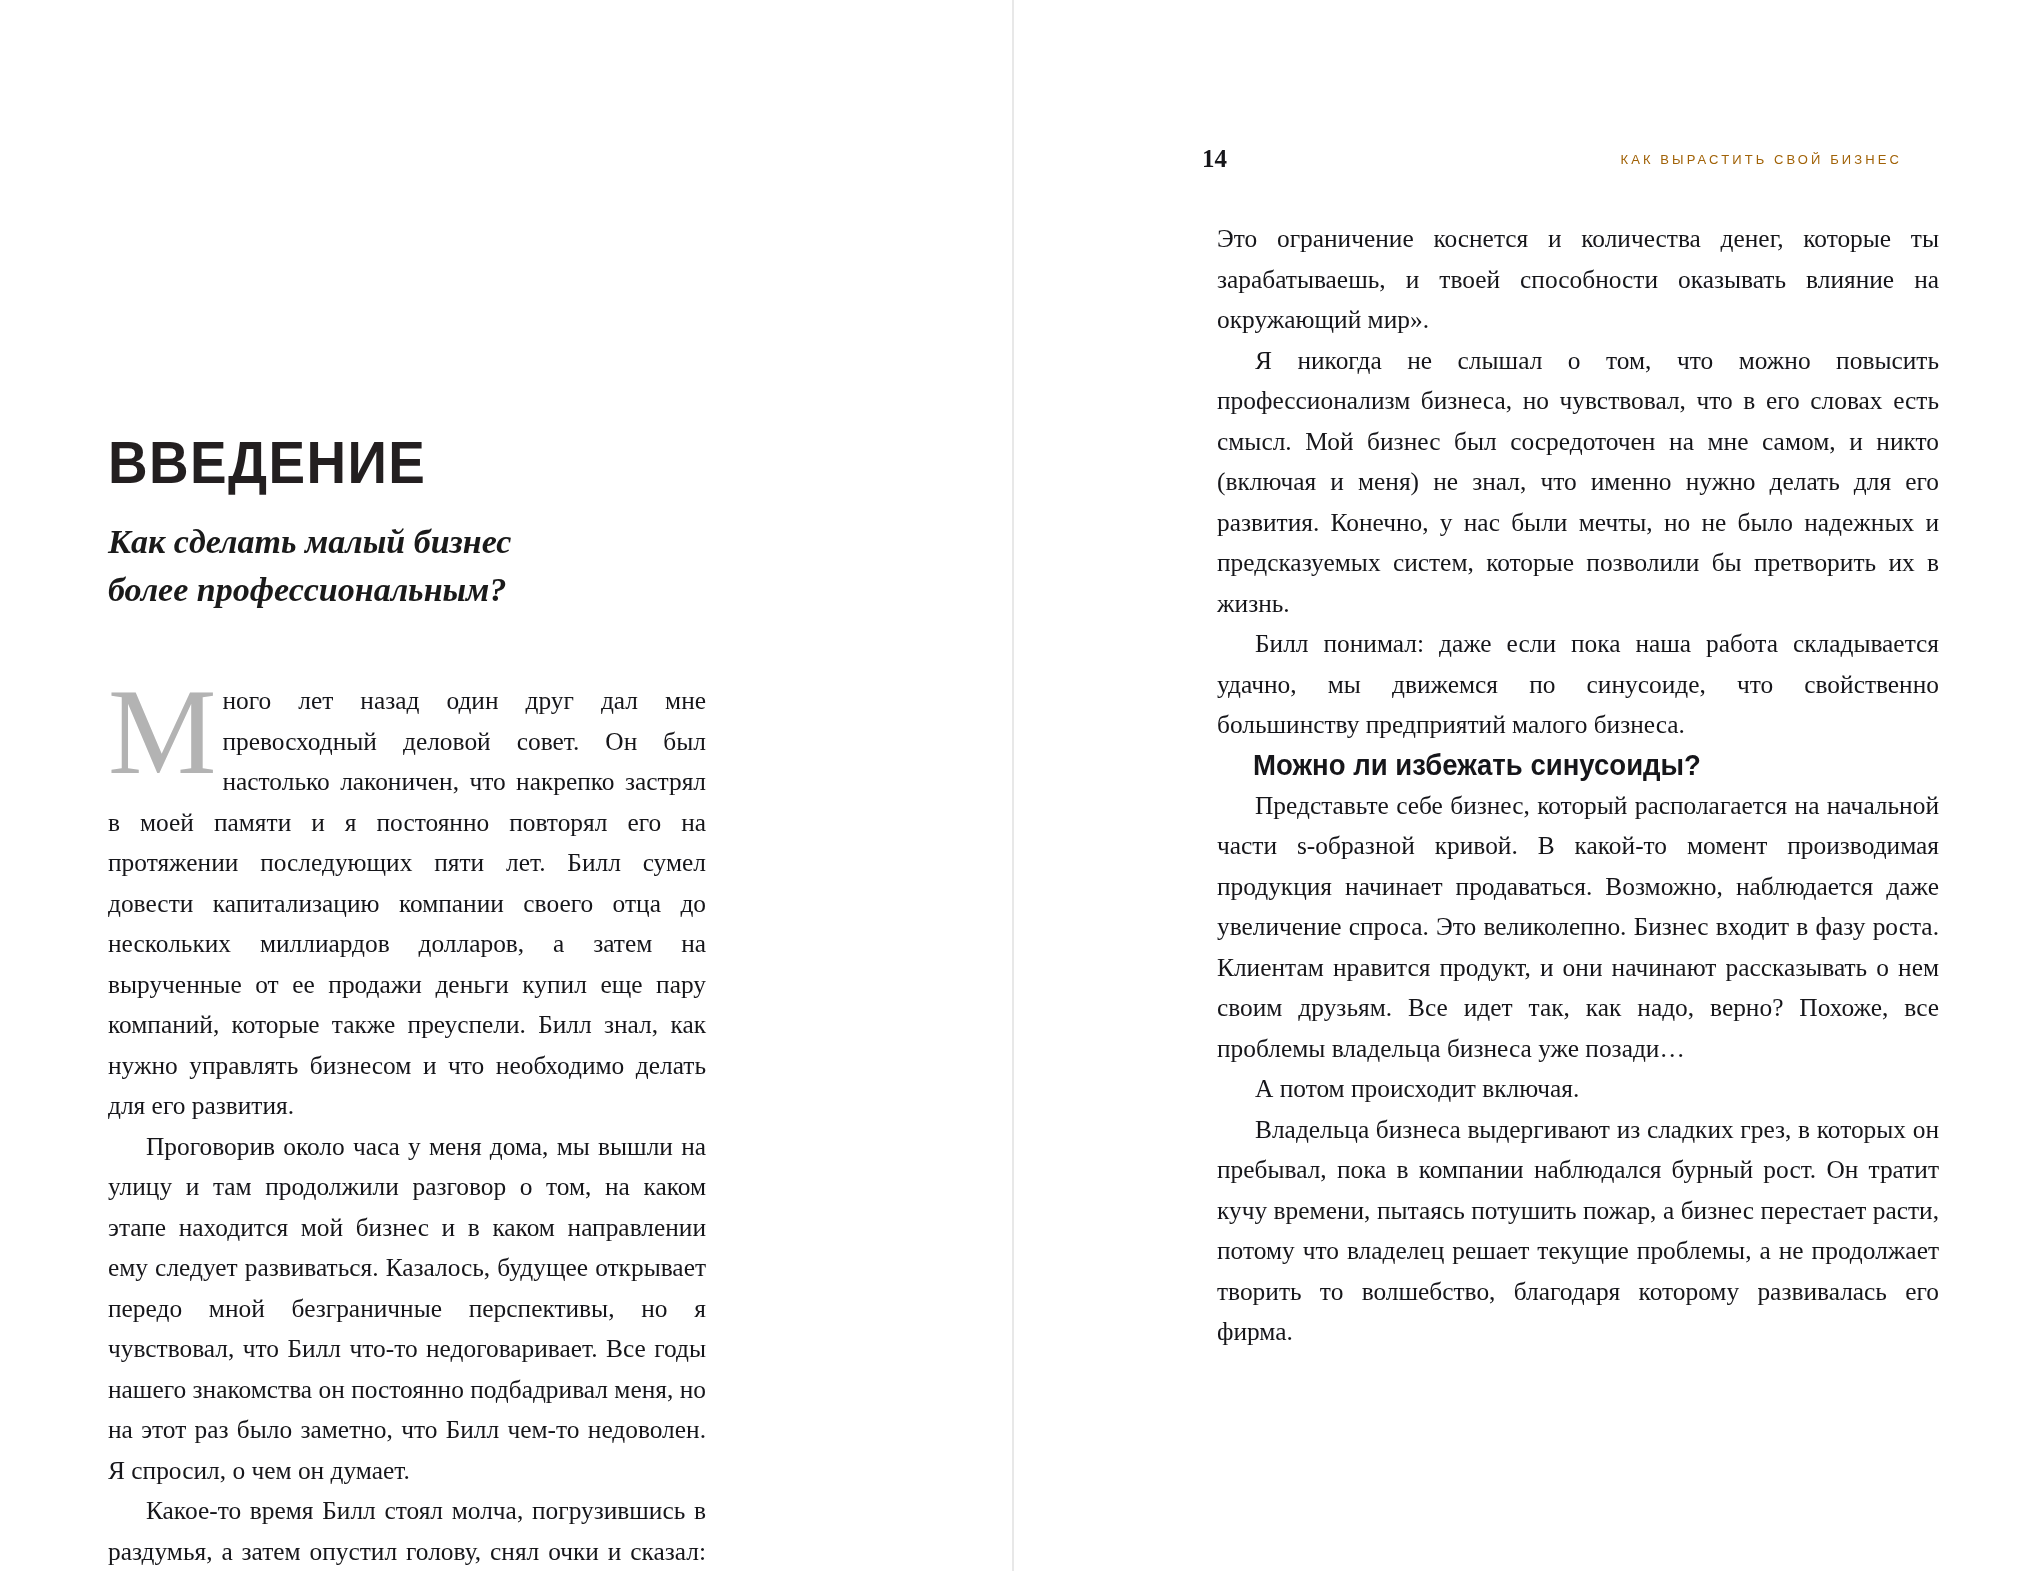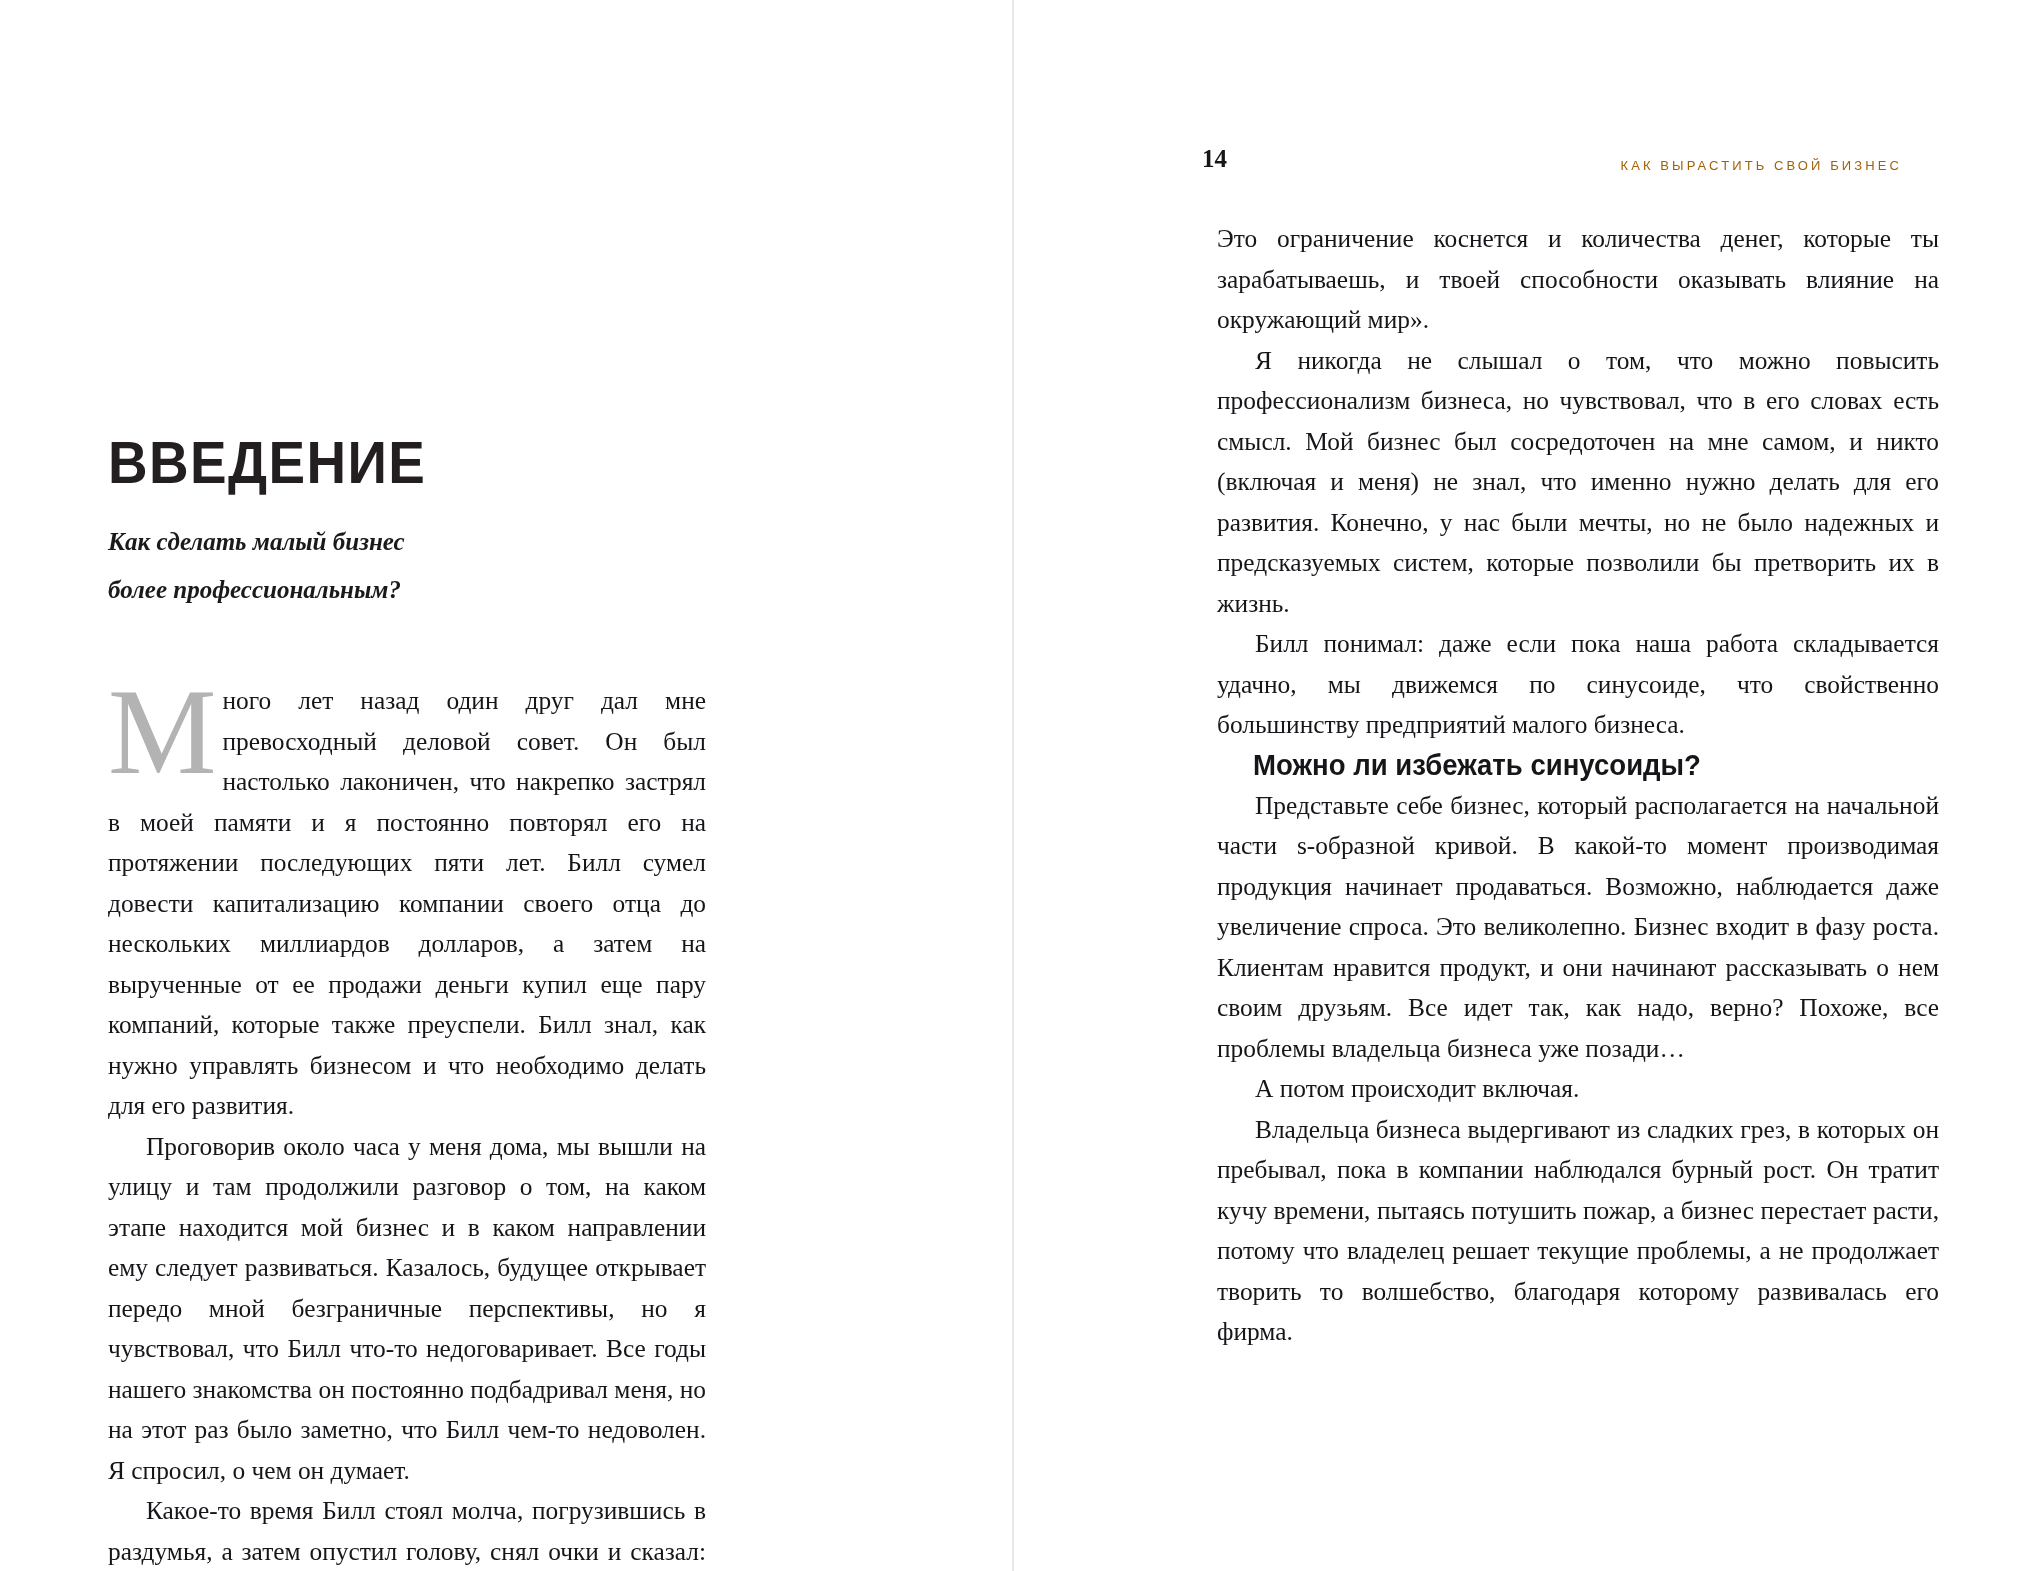--- a/index.html
+++ b/index.html
@@ -59,21 +59,21 @@
   }
 
   .chapter-subtitle {
     position: absolute;
     left: 108px;
     top: 482px;
     width: 600px;
     font-family: "Liberation Serif", "DejaVu Serif", serif;
     font-style: italic;
     font-weight: bold;
-    font-size: 25px;
+    font-size: 34px;
     line-height: 48px;
     color: #1a1a1a;
   }
 
   .col {
     position: absolute;
     font-size: 25.4px;
     line-height: 40.5px;
     text-align: justify;
     text-justify: inter-word;
@@ -116,21 +116,21 @@
     width: 1020px;
     height: 1571px;
   }
 
   .running-head {
     position: absolute;
     top: 145px;
     left: 190px;
     width: 700px;
     display: flex;
-    align-items: flex-end;
+    align-items: center;
     justify-content: space-between;
   }
 
   .folio {
     font-family: "Liberation Serif", "DejaVu Serif", serif;
     font-size: 25px;
     font-weight: bold;
     color: #16161a;
   }
 

